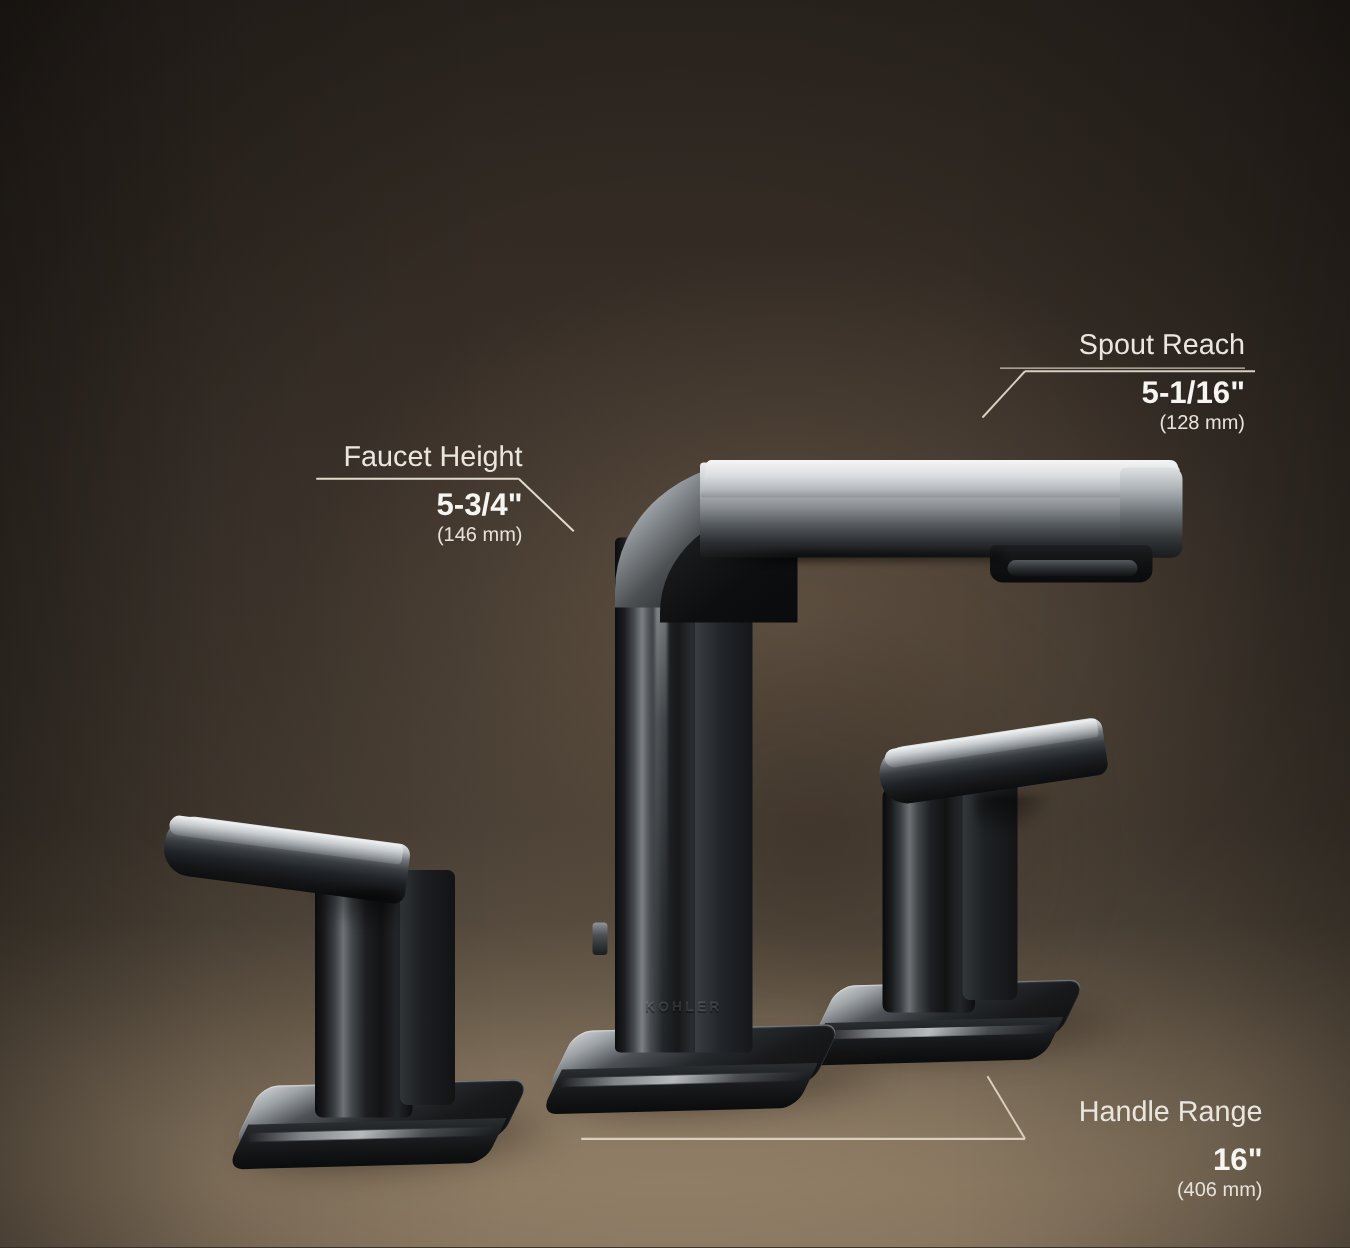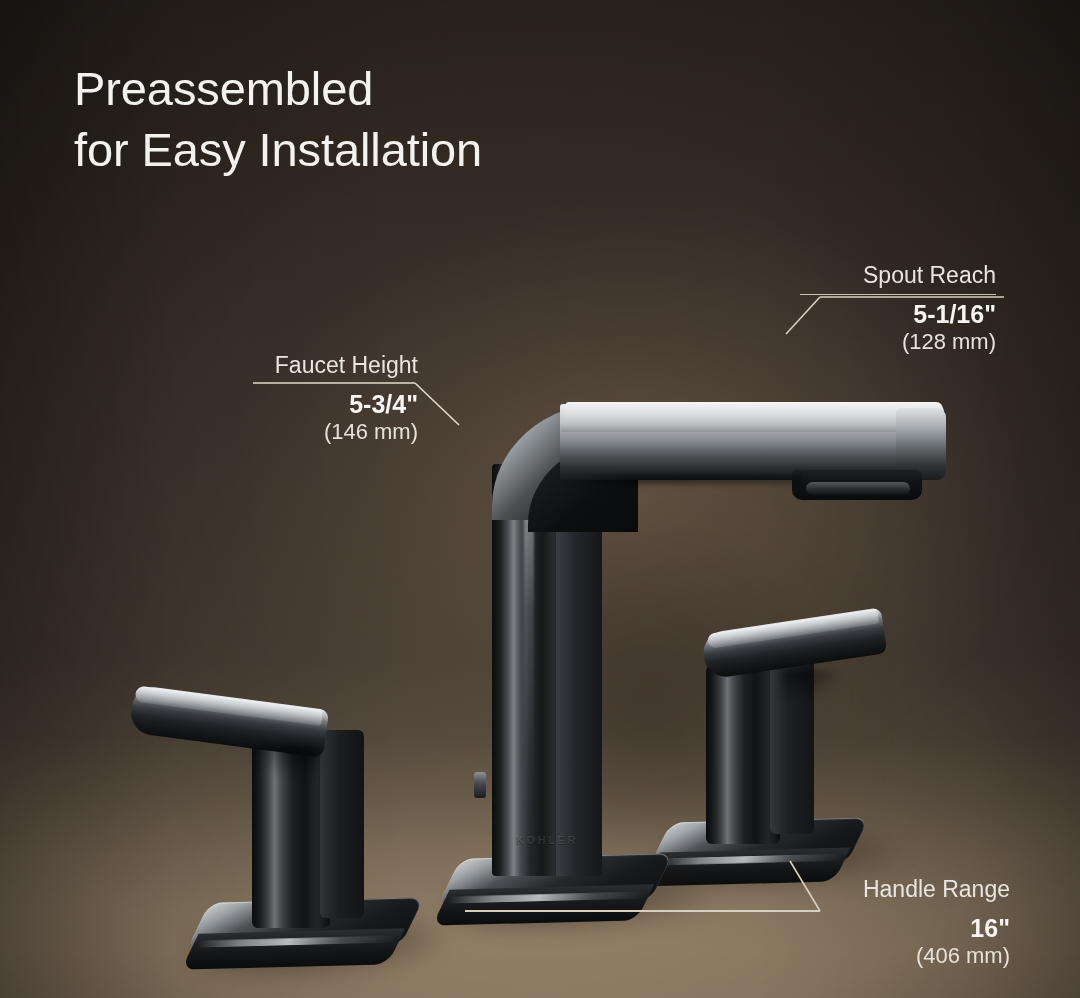--- a/index.html
+++ b/index.html
@@ -92,38 +92,38 @@
     opacity: 0.92;
   }
   .callout .co-value {
     font-size: 25px;
     font-weight: 700;
     line-height: 1.20;
     color: #f7f5f1;
     white-space: nowrap;
   }
   .callout .co-metric {
-    font-size: 22px;
+    font-size: 16px;
     font-weight: 400;
     line-height: 1.22;
     color: #e6e2da;
     white-space: nowrap;
   }
   .align-right { text-align: right; }
   .align-left  { text-align: left; }
 
   .co-spout  { left: 800px; top: 262px; width: 196px; }
   .co-height { left: 252px; top: 352px; width: 166px; text-align: right; }
   .co-handle { left: 838px; top: 876px; width: 172px; text-align: right; }
 
   
   .leaders { position: absolute; inset: 0; pointer-events: none; }
 
   
-  #faucet { position: absolute; inset: 0; margin-top: 34px; }
+  #faucet { position: absolute; inset: 0; }
 
   
   .shadow {
     position: absolute;
     border-radius: 50%;
     filter: blur(13px);
   }
   .sh-left {
     left: 196px; top: 884px; width: 250px; height: 54px;
     background: radial-gradient(ellipse at 38% 45%,
@@ -367,22 +367,20 @@
     <line x1="820" y1="297" x2="1004" y2="297" stroke="#d8cfc0" stroke-width="1.6"></line>
     <line x1="820" y1="297" x2="786" y2="334" stroke="#d8cfc0" stroke-width="1.6"></line>
 
     <line x1="253" y1="383" x2="415" y2="383" stroke="#e2dbcd" stroke-width="1.6"></line>
     <line x1="415" y1="383" x2="459" y2="425" stroke="#e2dbcd" stroke-width="1.6"></line>
 
     <line x1="465" y1="911" x2="820" y2="911" stroke="#d9cfbe" stroke-width="1.8"></line>
     <line x1="820" y1="911" x2="790" y2="861" stroke="#d9cfbe" stroke-width="1.6"></line>
   </svg>
 
-  <div class="headline">Preassembled
-for Easy Installation</div>
 
   <div class="callout co-spout align-right">
     <div class="co-title">Spout Reach</div>
     <div class="co-rule"></div>
     <div class="co-value">5-1/16"</div>
     <div class="co-metric">(128 mm)</div>
   </div>
 
   <div class="callout co-height align-left">
     <div class="co-title">Faucet Height</div>

